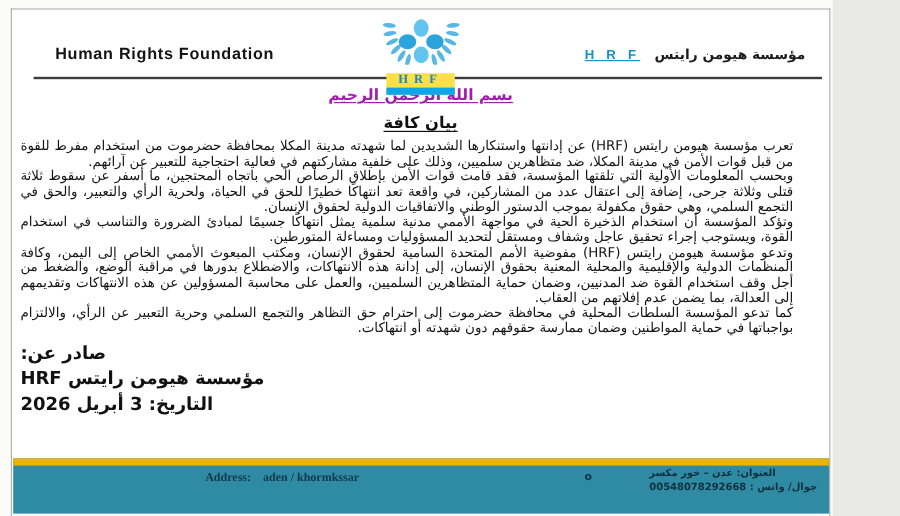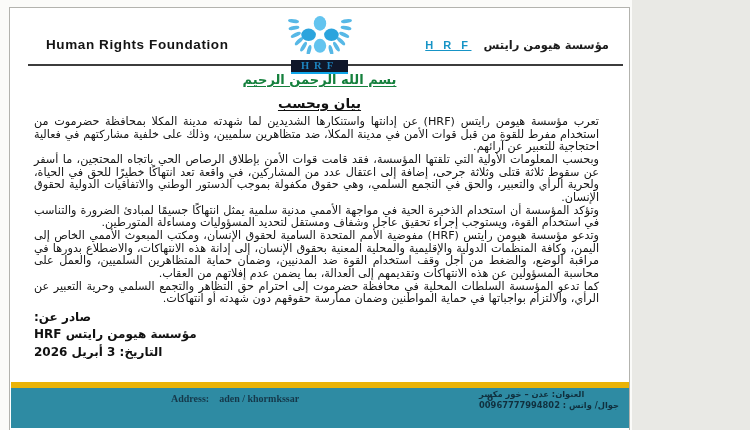--- a/index.html
+++ b/index.html
@@ -1,48 +1,48 @@
 <!DOCTYPE html>
 <html><head>
 <meta charset="utf-8">
 <style>
   html,body{margin:0;padding:0;background:#e9e9e5;}
-  .scan{position:relative;width:632px;height:430px;background:#fbfbf9;overflow:hidden;
+  .scan{position:relative;width:694px;height:430px;background:#fbfbf9;overflow:hidden;
         font-family:"DejaVu Sans",sans-serif;}
   .page{position:absolute;left:9px;top:7px;right:2px;bottom:0;background:#ffffff;
         border:1px solid #b3b3ae;border-bottom:none;}
 
   
   .header{position:absolute;top:2px;left:0;right:0;height:56px;}
   .org-en{position:absolute;left:36px;top:27px;font-family:"Liberation Sans",sans-serif;
           font-weight:bold;font-size:13.5px;color:#141414;letter-spacing:.6px;white-space:pre;}
   .org-ar{position:absolute;right:20px;top:28px;direction:rtl;display:flex;align-items:baseline;
           gap:12px;font-size:11.5px;font-weight:bold;color:#1c1c1c;}
   .org-abbr{color:#1694c6;text-decoration:underline;letter-spacing:3.5px;
             font-family:"Liberation Sans",sans-serif;font-size:11px;}
   .rule{position:absolute;top:56px;left:18px;right:6px;height:2px;background:#3c3c3c;}
   .logo{position:absolute;left:50%;transform:translateX(-50%);top:2px;width:130px;
         text-align:center;z-index:2;}
   .logo svg{display:block;margin:0 auto;width:100px;height:42px;}
-  .logo-caption{display:inline-block;background:#0f172a;padding:0 10px 1px 10px;margin-top:-1px;
+  .logo-caption{display:inline-block;background:#fde047;padding:0 10px 1px 10px;margin-top:-1px;
         font-family:"Liberation Serif",serif;font-weight:bold;font-size:10.5px;color:#1d85c0;
-        letter-spacing:5px;border-bottom:2px solid #0ea5e9;}
+        letter-spacing:5px;border-bottom:6px solid #0ea5e9;}
 
   
   .basmala{position:absolute;top:64px;left:0;right:0;text-align:center;direction:rtl;
-           font-weight:bold;font-size:13px;color:#15803d;}
+           font-weight:bold;font-size:13px;color:#a21caf;}
   .doc-title{position:absolute;top:87px;left:0;right:0;text-align:center;direction:rtl;
            font-weight:bold;font-size:13.5px;color:#111;}
   .basmala span,.doc-title span{text-decoration:underline;text-underline-offset:2px;}
 
   
-  .body{position:absolute;top:108px;left:24px;right:30px;direction:rtl;text-align:justify;
+  .body{position:absolute;top:108px;left:7px;right:30px;direction:rtl;text-align:justify;
         font-size:11.2px;line-height:1.13;color:#141414;}
   .body p{margin:0;}
-  .sig{margin-top:3px;direction:rtl;text-align:left;font-weight:bold;font-size:12px;
+  .sig{margin-top:3px;direction:rtl;text-align:left;font-weight:bold;font-size:15px;
        line-height:1.45;color:#111;}
   .sig div{white-space:nowrap;}
 
   
   .footer{position:absolute;left:1px;right:0;bottom:2px;height:40px;background:#2e8ba3;
           border-top:6px solid #eab308;}
   .f-addr{position:absolute;left:160px;top:5px;font-family:"Liberation Serif",serif;
           font-weight:bold;font-size:10px;color:#15384a;white-space:pre;}
   .f-bullet{position:absolute;left:476px;top:5px;font-size:9px;font-weight:bold;color:#123243;}
   .f-ar{position:absolute;right:10px;top:1px;direction:rtl;text-align:left;
@@ -83,21 +83,21 @@
         <span>مؤسسة هيومن رايتس</span>
         <span class="org-abbr">H R F</span>
       </div>
     </div>
     <div class="rule"></div>
 
     <div class="basmala">
       <span>بسم الله الرحمن الرحيم</span>
     </div>
     <div class="doc-title">
-      <span>بيان وبحسب</span>
+      <span>بيان كافة</span>
     </div>
 
     <div class="body">
       <p>تعرب مؤسسة هيومن رايتس (HRF) عن إدانتها واستنكارها الشديدين لما شهدته مدينة المكلا بمحافظة حضرموت من استخدام مفرط للقوة من قبل قوات الأمن في مدينة المكلا، ضد متظاهرين سلميين، وذلك على خلفية مشاركتهم في فعالية احتجاجية للتعبير عن آرائهم.</p>
       <p>وبحسب المعلومات الأولية التي تلقتها المؤسسة، فقد قامت قوات الأمن بإطلاق الرصاص الحي باتجاه المحتجين، ما أسفر عن سقوط ثلاثة قتلى وثلاثة جرحى، إضافة إلى اعتقال عدد من المشاركين، في واقعة تعد انتهاكًا خطيرًا للحق في الحياة، ولحرية الرأي والتعبير، والحق في التجمع السلمي، وهي حقوق مكفولة بموجب الدستور الوطني والاتفاقيات الدولية لحقوق الإنسان.</p>
       <p>وتؤكد المؤسسة أن استخدام الذخيرة الحية في مواجهة الأممي مدنية سلمية يمثل انتهاكًا جسيمًا لمبادئ الضرورة والتناسب في استخدام القوة، ويستوجب إجراء تحقيق عاجل وشفاف ومستقل لتحديد المسؤوليات ومساءلة المتورطين.</p>
       <p>وتدعو مؤسسة هيومن رايتس (HRF) مفوضية الأمم المتحدة السامية لحقوق الإنسان، ومكتب المبعوث الأممي الخاص إلى اليمن، وكافة المنظمات الدولية والإقليمية والمحلية المعنية بحقوق الإنسان، إلى إدانة هذه الانتهاكات، والاضطلاع بدورها في مراقبة الوضع، والضغط من أجل وقف استخدام القوة ضد المدنيين، وضمان حماية المتظاهرين السلميين، والعمل على محاسبة المسؤولين عن هذه الانتهاكات وتقديمهم إلى العدالة، بما يضمن عدم إفلاتهم من العقاب.</p>
       <p>كما تدعو المؤسسة السلطات المحلية في محافظة حضرموت إلى احترام حق التظاهر والتجمع السلمي وحرية التعبير عن الرأي، والالتزام بواجباتها في حماية المواطنين وضمان ممارسة حقوقهم دون شهدته أو انتهاكات.</p>
 
       <div class="sig">
@@ -105,18 +105,18 @@
         <div>مؤسسة هيومن رايتس HRF</div>
         <div>التاريخ: 3 أبريل 2026</div>
       </div>
     </div>
 
     <div class="footer">
       <div class="f-addr">Address:    aden / khormkssar</div>
       <div class="f-bullet">o</div>
       <div class="f-ar">
         <div>العنوان: عدن – خور مكسر</div>
-        <div>جوال/ واتس : 00967777994802</div>
+        <div>جوال/ واتس : 00548078292668</div>
       </div>
     </div>
 
   </div>
 </div>
 
 </body></html>

